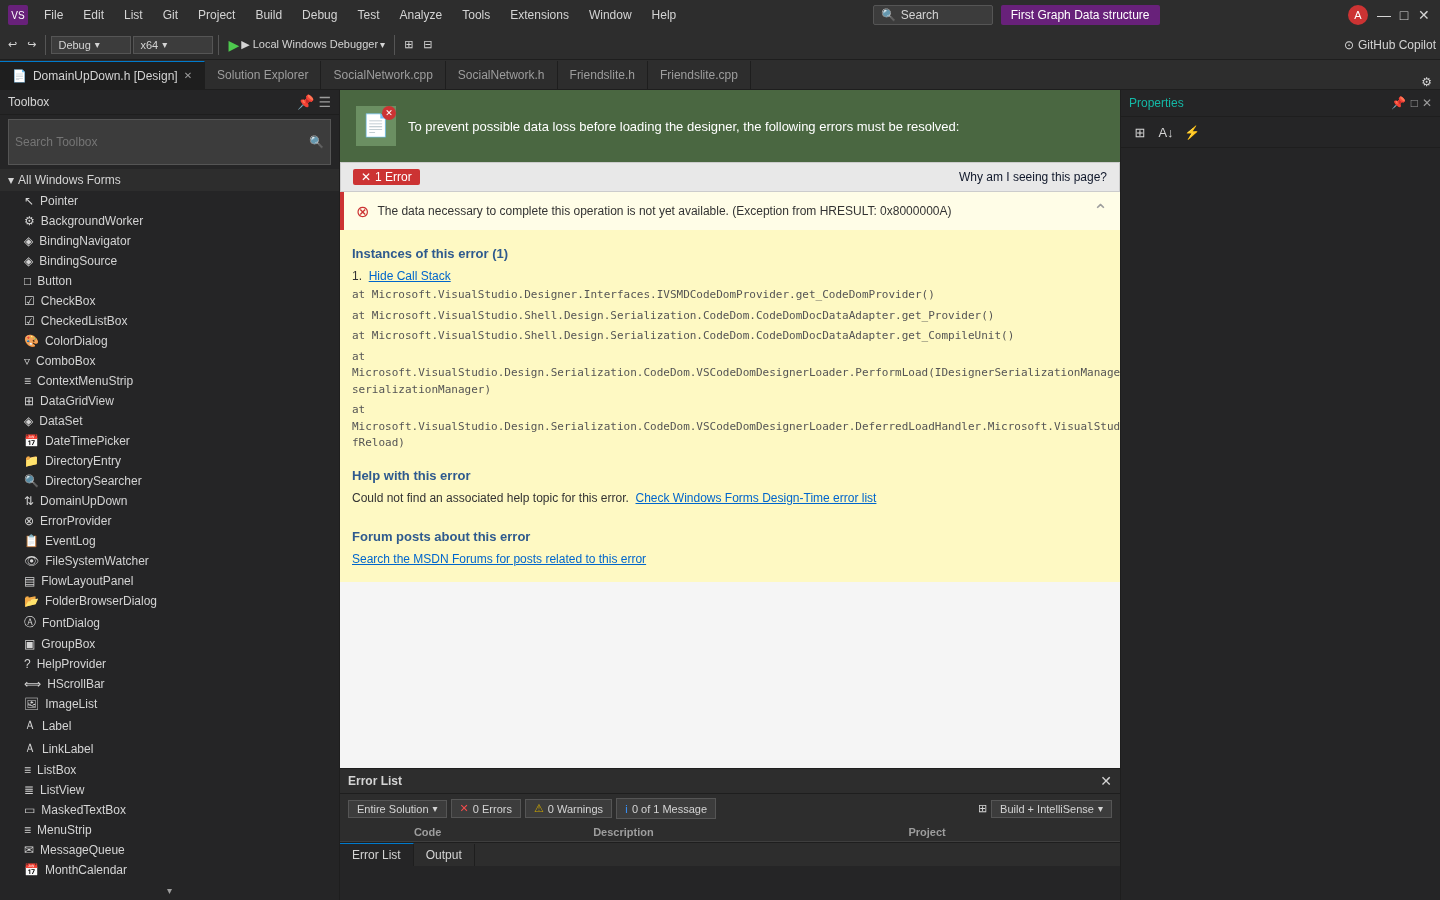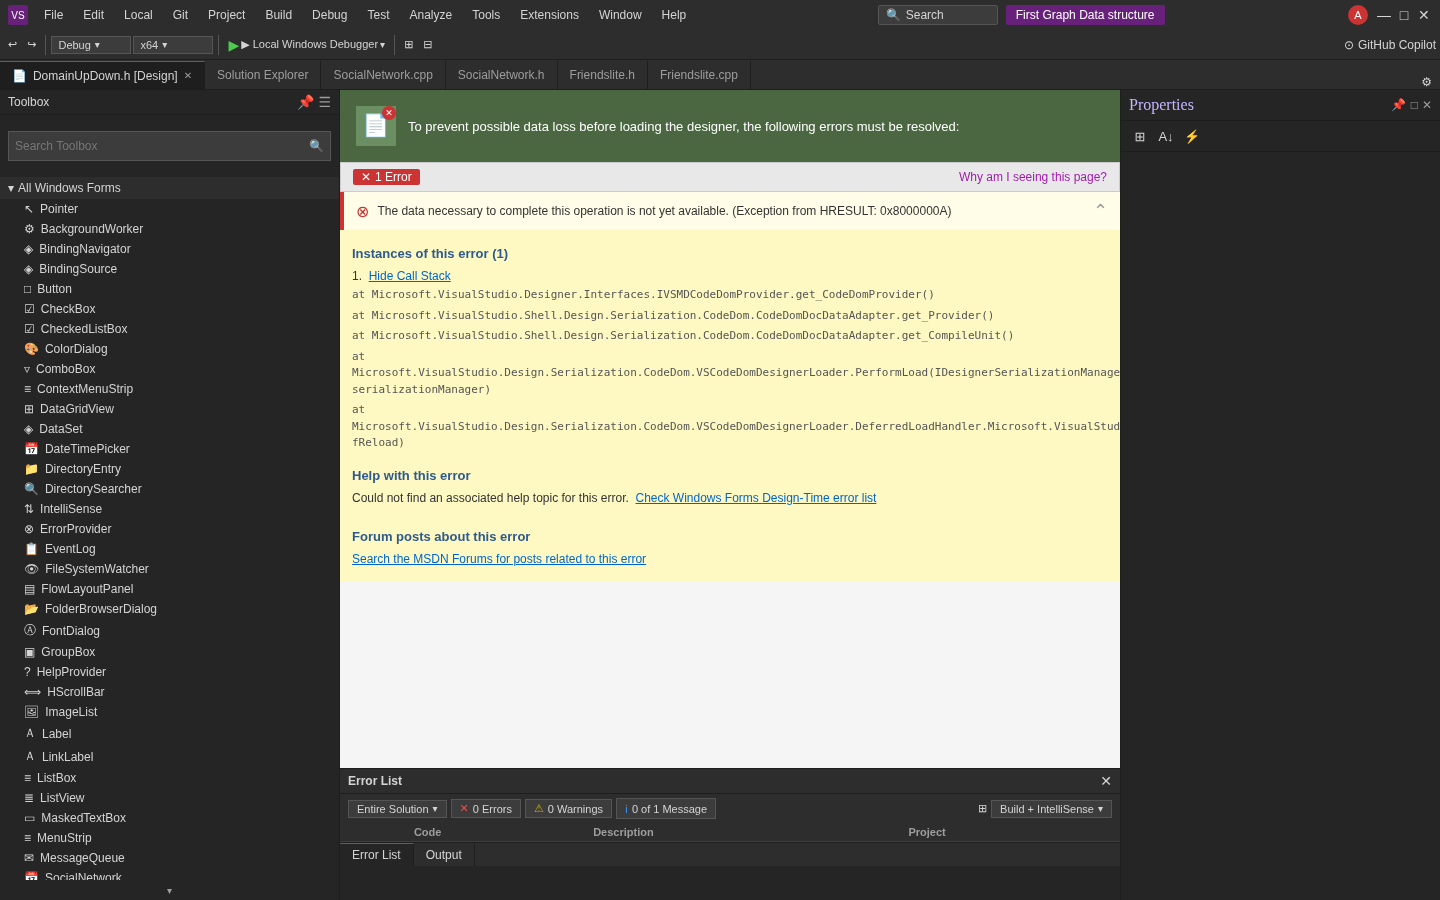--- a/index.html
+++ b/index.html
@@ -30,33 +30,33 @@
     .tab-bar { height: 30px; background: #2d2d2d; display: flex; align-items: flex-end; padding: 0; border-bottom: 1px solid #1e1e1e; overflow: hidden; }
     .tab { padding: 4px 12px; font-size: 12px; color: #9d9d9d; cursor: pointer; border-right: 1px solid #1e1e1e; display: flex; align-items: center; gap: 6px; background: #2d2d2d; height: 28px; }
     .tab.active { background: #1e1e1e; color: #d4d4d4; border-top: 1px solid #007acc; }
     .tab-close { font-size: 10px; color: #9d9d9d; }
     .tab-settings { margin-left: auto; display: flex; align-items: center; gap: 4px; padding: 0 8px; }
 
     
     .toolbox { width: 340px; background: #252526; border-right: 1px solid #1e1e1e; display: flex; flex-direction: column; flex-shrink: 0; }
     .toolbox-header { padding: 4px 8px; display: flex; align-items: center; justify-content: space-between; border-bottom: 1px solid #1e1e1e; }
     .toolbox-header-title { font-size: 12px; color: #d4d4d4; }
-    .toolbox-search { display: flex; align-items: flex-end; background: #3c3c3c; border: 1px solid #555; margin: 16px 8px; padding: 7px 6px; }
+    .toolbox-search { display: flex; align-items: flex-end; background: #3c3c3c; border: 1px solid #555; margin: 4px 8px; padding: 15px 6px; }
     .toolbox-search input { background: transparent; border: none; color: #d4d4d4; font-size: 12px; flex: 1; outline: none; }
     .toolbox-section { font-size: 12px; color: #d4d4d4; padding: 4px 8px; display: flex; align-items: center; gap: 4px; cursor: pointer; background: #2d2d2d; }
     .toolbox-item { padding: 3px 8px 3px 24px; font-size: 12px; color: #d4d4d4; display: flex; align-items: center; gap: 6px; cursor: pointer; }
 
     
     .designer-panel { flex: 1; background: #f5f5f5; overflow-y: auto; position: relative; }
     .error-banner { background: #4a6741; color: white; padding: 16px; display: flex; align-items: center; gap: 12px; }
     .error-banner-icon { width: 40px; height: 40px; background: #6b8f62; display: flex; align-items: center; justify-content: center; font-size: 20px; position: relative; }
     .error-count-bar { background: #e8e8e8; border: 1px solid #ccc; padding: 6px 12px; display: flex; align-items: center; justify-content: space-between; margin: 0; }
     .error-count { display: flex; align-items: center; gap: 6px; }
     .error-badge { background: #cc3333; color: white; border-radius: 2px; padding: 1px 8px; font-size: 12px; display: flex; align-items: center; gap: 4px; }
-    .why-link { color: #a21caf; font-size: 12px; text-decoration: none; }
+    .why-link { color: #0f172a; font-size: 12px; text-decoration: none; }
     .error-detail { background: #fffde7; border-left: 4px solid #cc3333; padding: 8px 12px; display: flex; align-items: center; gap: 8px; font-size: 12px; color: #333; }
     .error-content { background: #fef9c3; padding: 16px 12px; font-size: 12px; color: #333; }
     .error-content h3 { color: #2e5a8e; font-size: 13px; margin-bottom: 8px; font-weight: bold; }
     .error-content .instance-list { margin: 8px 0; }
     .error-content .stack-link { color: #0066cc; text-decoration: underline; cursor: pointer; }
     .error-content .stack-trace { font-size: 11px; color: #555; line-height: 1.5; margin: 4px 0; font-family: Consolas, monospace; }
     .error-content .help-section { margin-top: 16px; }
     .error-content .forum-section { margin-top: 24px; }
     .error-list-panel { background: #252526; border-top: 1px solid #1e1e1e; }
     .error-list-title { font-size: 12px; color: #d4d4d4; font-weight: bold; }
@@ -66,21 +66,21 @@
     .count-btn .icon-err { color: #f14c4c; }
     .count-btn .icon-warn { color: #cca700; }
     .count-btn .icon-info { color: #3794ff; }
     .error-list-table { width: 100%; border-collapse: collapse; }
     .error-list-table th { padding: 3px 8px; text-align: left; font-size: 11px; color: #9d9d9d; border-bottom: 1px solid #3e3e3e; background: #2d2d2d; }
     .close-btn { color: #d4d4d4; cursor: pointer; font-size: 14px; }
 
     
     .properties-panel { width: 320px; background: #252526; border-left: 1px solid #1e1e1e; display: flex; flex-direction: column; flex-shrink: 0; }
     .properties-header { padding: 6px 8px; display: flex; align-items: center; justify-content: space-between; border-bottom: 1px solid #1e1e1e; }
-    .properties-title { font-size: 16px; color: #c4b5fd; font-family: Liberation Serif, serif; }
+    .properties-title { font-size: 12px; color: #14b8a6; }
     .properties-toolbar { display: flex; align-items: center; gap: 4px; padding: 4px 8px; border-bottom: 1px solid #1e1e1e; }
     .prop-btn { width: 22px; height: 22px; display: flex; align-items: center; justify-content: center; cursor: pointer; color: #d4d4d4; font-size: 13px; }
 
     
     ::-webkit-scrollbar { width: 6px; height: 6px; }
     ::-webkit-scrollbar-track { background: #1e1e1e; }
     ::-webkit-scrollbar-thumb { background: #555; }
 
     .toolbox-pin { display: flex; gap: 4px; }
     .pin-btn { color: #9d9d9d; font-size: 14px; cursor: pointer; }
@@ -101,21 +101,21 @@
   </style>
 </head>
 <body>
 
 <div class="title-bar">
   <div class="title-bar-left">
     <div class="title-bar-logo">VS</div>
     <div class="title-bar-menus">
       <span>File</span>
       <span>Edit</span>
-      <span>Local</span>
+      <span>List</span>
       <span>Git</span>
       <span>Project</span>
       <span>Build</span>
       <span>Debug</span>
       <span>Test</span>
       <span>Analyze</span>
       <span>Tools</span>
       <span>Extensions</span>
       <span>Window</span>
       <span>Help</span>
@@ -269,21 +269,21 @@
         <div class="toolbox-item">
           <span>📁</span>
           <span>DirectoryEntry</span>
         </div>
         <div class="toolbox-item">
           <span>🔍</span>
           <span>DirectorySearcher</span>
         </div>
         <div class="toolbox-item">
           <span>⇅</span>
-          <span>IntelliSense</span>
+          <span>DomainUpDown</span>
         </div>
         <div class="toolbox-item">
           <span>⊗</span>
           <span>ErrorProvider</span>
         </div>
         <div class="toolbox-item">
           <span>📋</span>
           <span>EventLog</span>
         </div>
         <div class="toolbox-item">
@@ -341,21 +341,21 @@
         <div class="toolbox-item">
           <span>≡</span>
           <span>MenuStrip</span>
         </div>
         <div class="toolbox-item">
           <span>✉</span>
           <span>MessageQueue</span>
         </div>
         <div class="toolbox-item">
           <span>📅</span>
-          <span>SocialNetwork</span>
+          <span>MonthCalendar</span>
         </div>
         <div class="toolbox-item">
           <span>🔔</span>
           <span>NotifyIcon</span>
         </div>
       </div>
 
       <div style="height:20px;background:#252526;display:flex;align-items:center;justify-content:center;">
         <span style="color:#9d9d9d;font-size:10px;">▾</span>
       </div>

